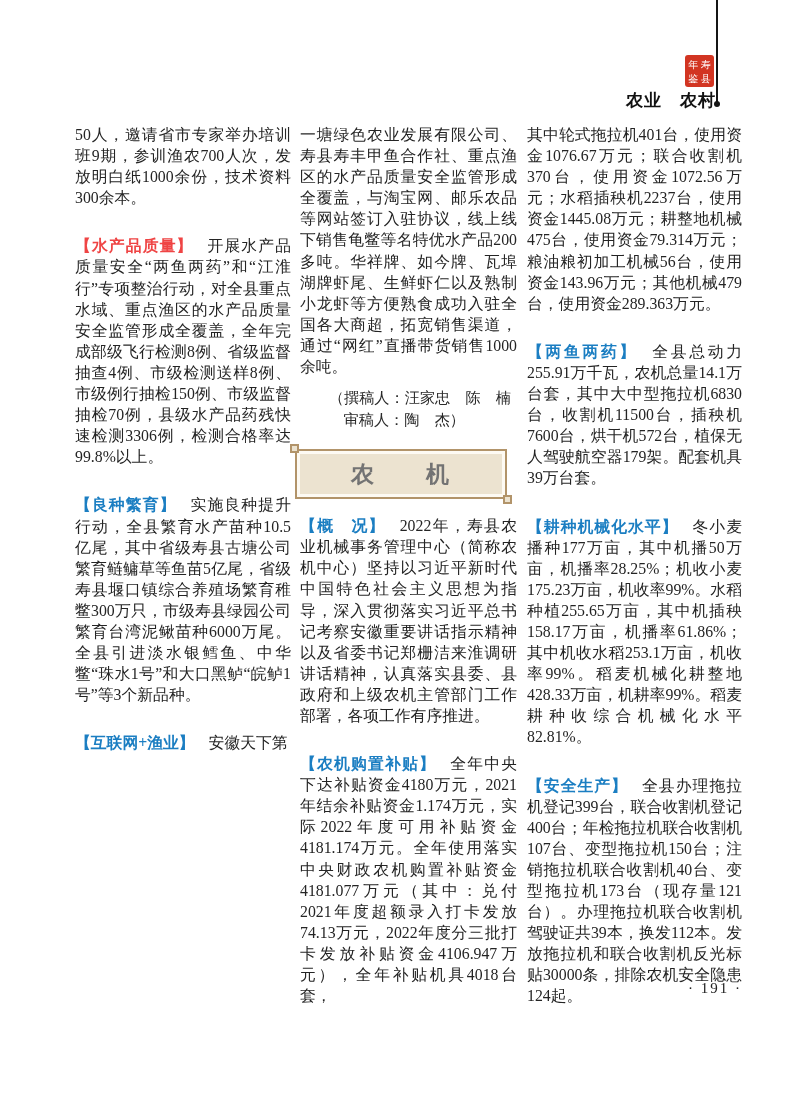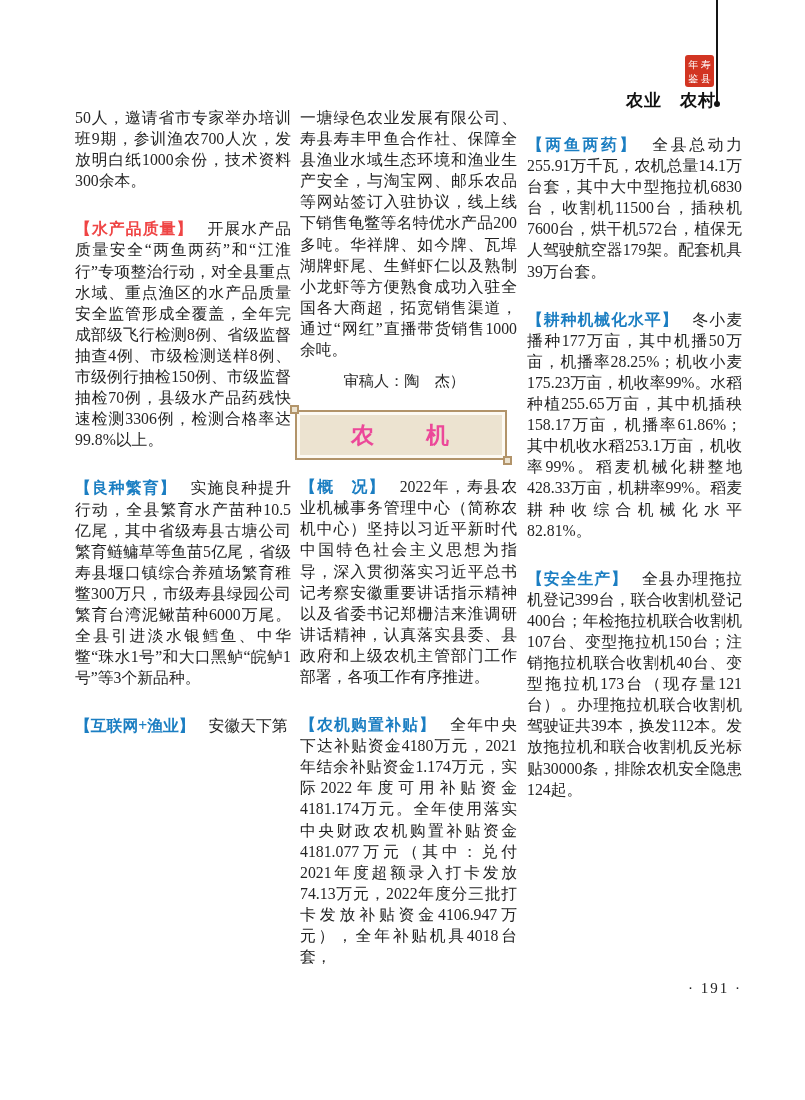--- a/index.html
+++ b/index.html
@@ -16,21 +16,21 @@
     display:grid;grid-template-columns:1fr 1fr;align-items:center;justify-items:center;
     color:#fff;font-size:10px;line-height:11px;padding:2px;box-sizing:border-box;
     font-family:"Liberation Serif","DejaVu Serif",serif;
   }
   .htitle{
     position:absolute;right:89px;top:89px;font-size:17px;font-weight:bold;color:#111;
     letter-spacing:1px;white-space:pre;
   }
   
   .col{
-    position:absolute;top:107px;width:216px;
+    position:absolute;top:124px;width:216px;
     font-size:15.8px;line-height:21.1px;text-align:justify;font-family:Liberation Serif, serif;
   }
   #col1{left:75px;}
   #col2{left:300px;width:217px;}
   #col3{left:527px;width:215px;}
   .para{margin:0;}
   .para.m-gap{margin-top:27px;}
   .slabel{font-weight:bold;margin-right:14px;}
   
   .byline{margin-top:10px;line-height:22px;text-align:right;font-size:15.2px;color:#2a2a2a;}
@@ -66,33 +66,35 @@
     </div>
   <div class="htitle">农业　农村</div>
 
   <div class="col" id="col1">
       <p class="para"><span>50人，邀请省市专家举办培训班9期，参训渔农700人次，发放明白纸1000余份，技术资料300余本。</span></p>
       <p class="para m-gap"><span class="slabel" style="color: #ef4444;">【水产品质量】</span><span>开展水产品质量安全“两鱼两药”和“江淮行”专项整治行动，对全县重点水域、重点渔区的水产品质量安全监管形成全覆盖，全年完成部级飞行检测8例、省级监督抽查4例、市级检测送样8例、市级例行抽检150例、市级监督抽检70例，县级水产品药残快速检测3306例，检测合格率达99.8%以上。</span></p>
       <p class="para m-gap"><span class="slabel" style="color: rgb(27, 126, 194);">【良种繁育】</span><span>实施良种提升行动，全县繁育水产苗种10.5亿尾，其中省级寿县古塘公司繁育鲢鳙草等鱼苗5亿尾，省级寿县堰口镇综合养殖场繁育稚鳖300万只，市级寿县绿园公司繁育台湾泥鳅苗种6000万尾。全县引进淡水银鳕鱼、中华鳖“珠水1号”和大口黑鲈“皖鲈1号”等3个新品种。</span></p>
       <p class="para m-gap"><span class="slabel" style="color: rgb(27, 126, 194);">【互联网+渔业】</span><span>安徽天下第</span></p>
     </div>
   <div class="col" id="col2">
-      <p class="para"><span>一塘绿色农业发展有限公司、寿县寿丰甲鱼合作社、保障全县渔业水域生态环境和渔业生产安全，与淘宝网、邮乐农品等网站签订入驻协议，线上线下销售龟鳖等名特优水产品200多吨。华祥牌、如今牌、瓦埠湖牌虾尾、生鲜虾仁以及熟制小龙虾等方便熟食成功入驻全国各大商超，拓宽销售渠道，通过“网红”直播带货销售1000余吨。</span></p>
+      <p class="para"><span>一塘绿色农业发展有限公司、寿县寿丰甲鱼合作社、重点渔区的水产品质量安全监管形成全覆盖，与淘宝网、邮乐农品等网站签订入驻协议，线上线下销售龟鳖等名特优水产品200多吨。华祥牌、如今牌、瓦埠湖牌虾尾、生鲜虾仁以及熟制小龙虾等方便熟食成功入驻全国各大商超，拓宽销售渠道，通过“网红”直播带货销售1000余吨。</span></p>
       <div class="byline">
+        <div class="bl1">（撰稿人：汪家忠　陈　楠</div>
         <div class="bl2">审稿人：陶　杰）</div>
       </div>
       <div class="hbox">
         <div class="frame" style="border-color: rgb(178, 148, 106); background: rgb(236, 227, 208);"></div>
         <div class="corner-tl" style="border-color: rgb(178, 148, 106); background: rgb(236, 227, 208);"></div>
         <div class="corner-br" style="border-color: rgb(178, 148, 106); background: rgb(236, 227, 208);"></div>
-        <span class="hbox-title" style="color: #ec4899;">农　　机</span>
+        <span class="hbox-title" style="color: #737373;">农　　机</span>
       </div>
       <p class="para"><span class="slabel" style="color: rgb(27, 126, 194);">【概　况】</span><span>2022年，寿县农业机械事务管理中心（简称农机中心）坚持以习近平新时代中国特色社会主义思想为指导，深入贯彻落实习近平总书记考察安徽重要讲话指示精神以及省委书记郑栅洁来淮调研讲话精神，认真落实县委、县政府和上级农机主管部门工作部署，各项工作有序推进。</span></p>
       <p class="para m-gap"><span class="slabel" style="color: rgb(27, 126, 194);">【农机购置补贴】</span><span>全年中央下达补贴资金4180万元，2021年结余补贴资金1.174万元，实际2022年度可用补贴资金4181.174万元。全年使用落实中央财政农机购置补贴资金4181.077万元（其中：兑付2021年度超额录入打卡发放74.13万元，2022年度分三批打卡发放补贴资金4106.947万元），全年补贴机具4018台套，</span></p>
     </div>
   <div class="col" id="col3">
+      <p class="para"><span>其中轮式拖拉机401台，使用资金1076.67万元；联合收割机370台，使用资金1072.56万元；水稻插秧机2237台，使用资金1445.08万元；耕整地机械475台，使用资金79.314万元；粮油粮初加工机械56台，使用资金143.96万元；其他机械479台，使用资金289.363万元。</span></p>
       <p class="para m-gap"><span class="slabel" style="color: rgb(27, 126, 194);">【两鱼两药】</span><span>全县总动力255.91万千瓦，农机总量14.1万台套，其中大中型拖拉机6830台，收割机11500台，插秧机7600台，烘干机572台，植保无人驾驶航空器179架。配套机具39万台套。</span></p>
       <p class="para m-gap"><span class="slabel" style="color: rgb(27, 126, 194);">【耕种机械化水平】</span><span>冬小麦播种177万亩，其中机播50万亩，机播率28.25%；机收小麦175.23万亩，机收率99%。水稻种植255.65万亩，其中机插秧158.17万亩，机播率61.86%；其中机收水稻253.1万亩，机收率99%。稻麦机械化耕整地428.33万亩，机耕率99%。稻麦耕种收综合机械化水平82.81%。</span></p>
       <p class="para m-gap"><span class="slabel" style="color: rgb(27, 126, 194);">【安全生产】</span><span>全县办理拖拉机登记399台，联合收割机登记400台；年检拖拉机联合收割机107台、变型拖拉机150台；注销拖拉机联合收割机40台、变型拖拉机173台（现存量121台）。办理拖拉机联合收割机驾驶证共39本，换发112本。发放拖拉机和联合收割机反光标贴30000条，排除农机安全隐患124起。</span></p>
     </div>
 
   <div class="pagenum">· 191 ·</div>
 </div>
 
 </body></html>

